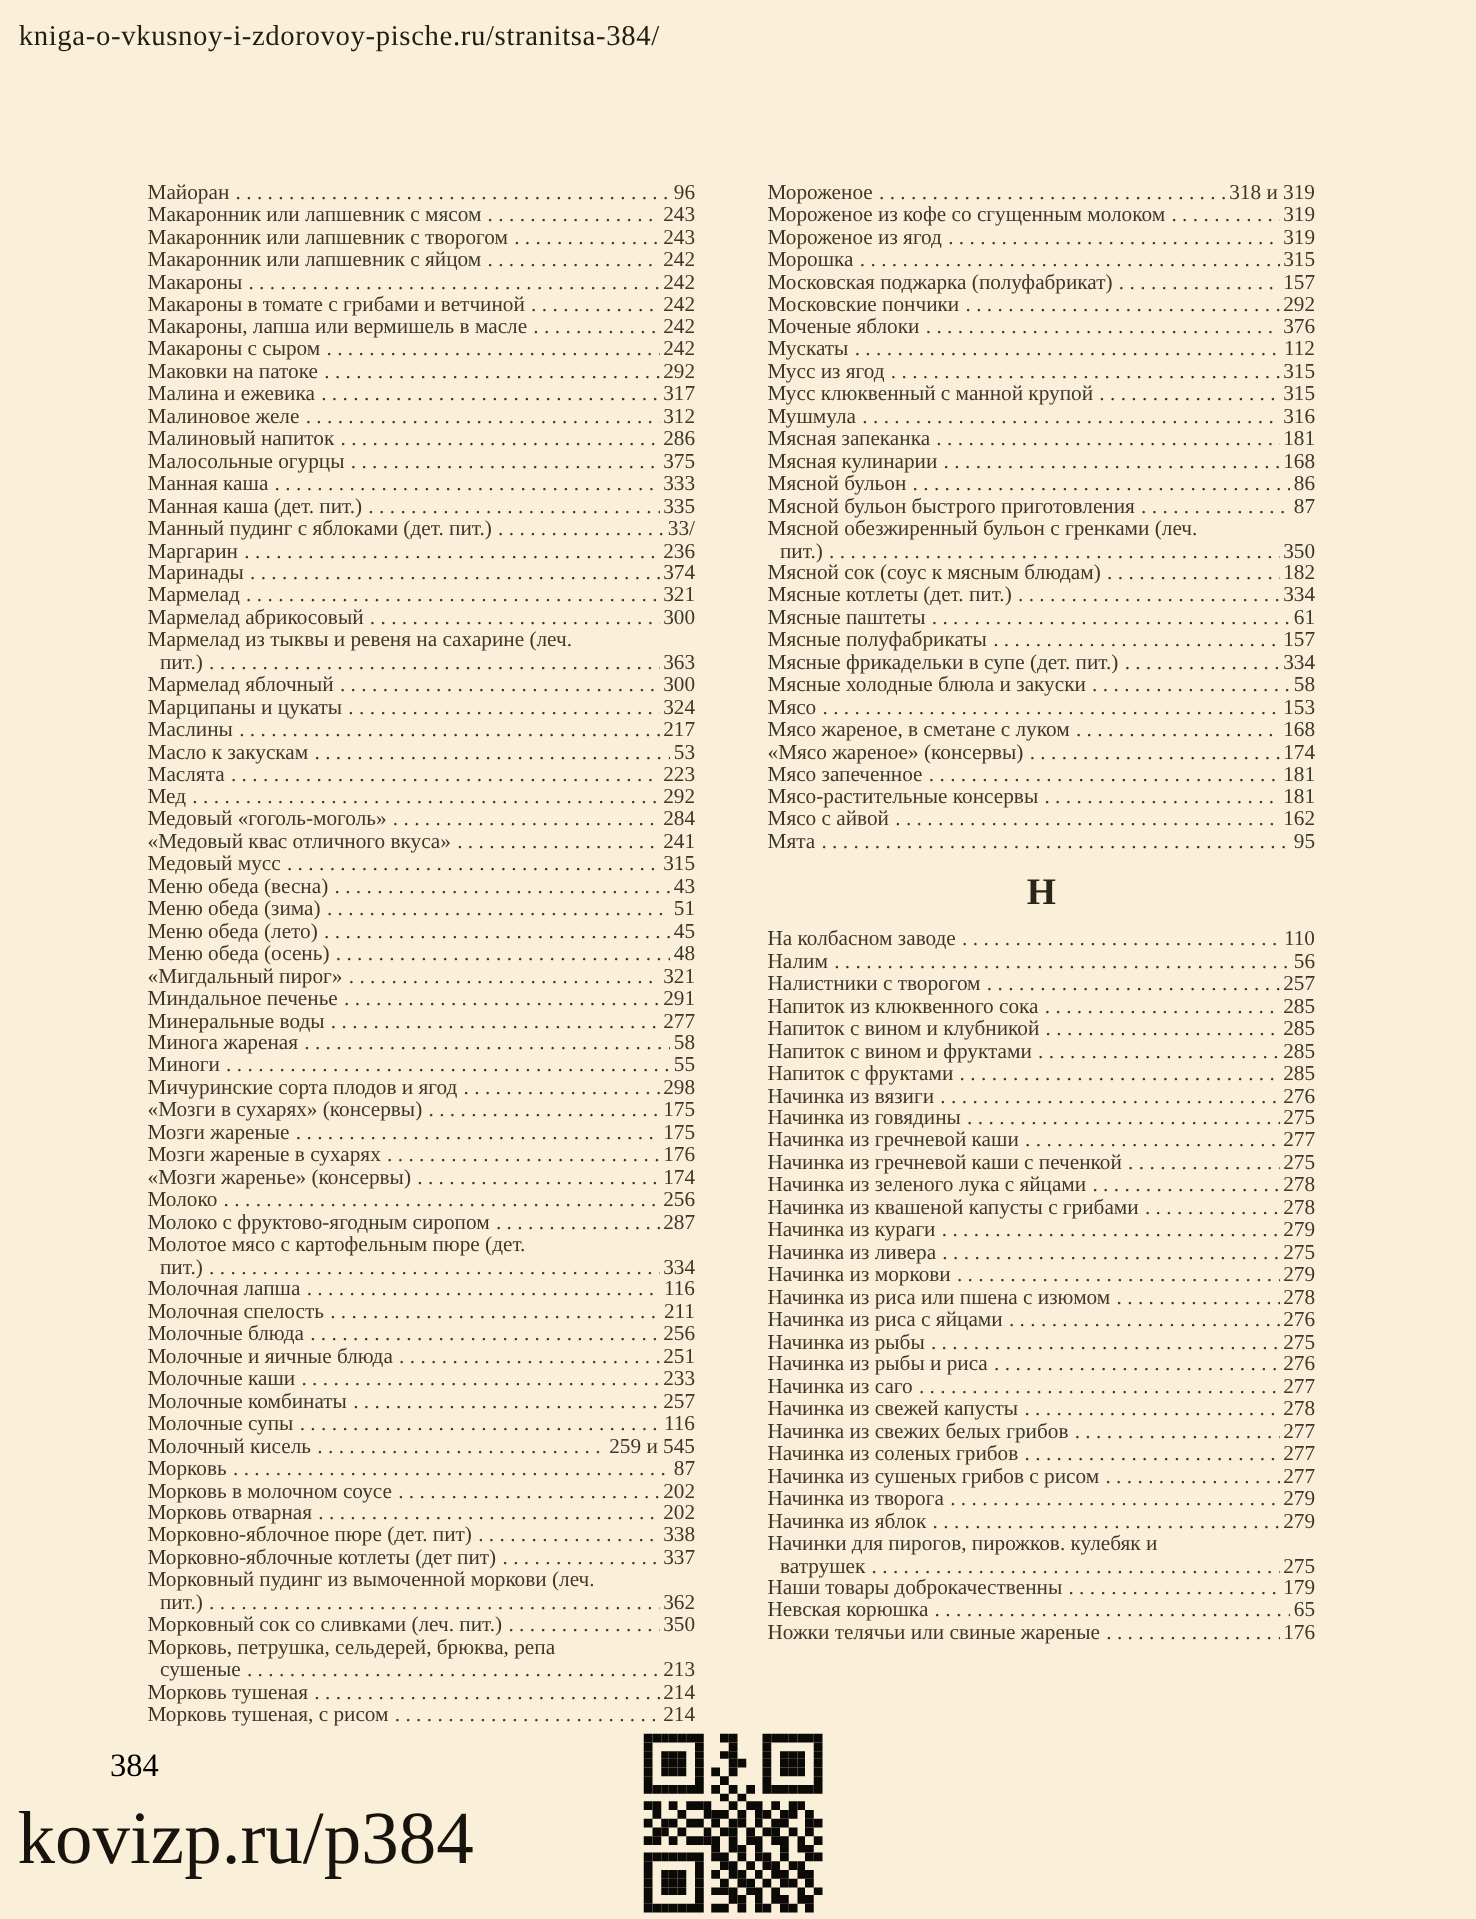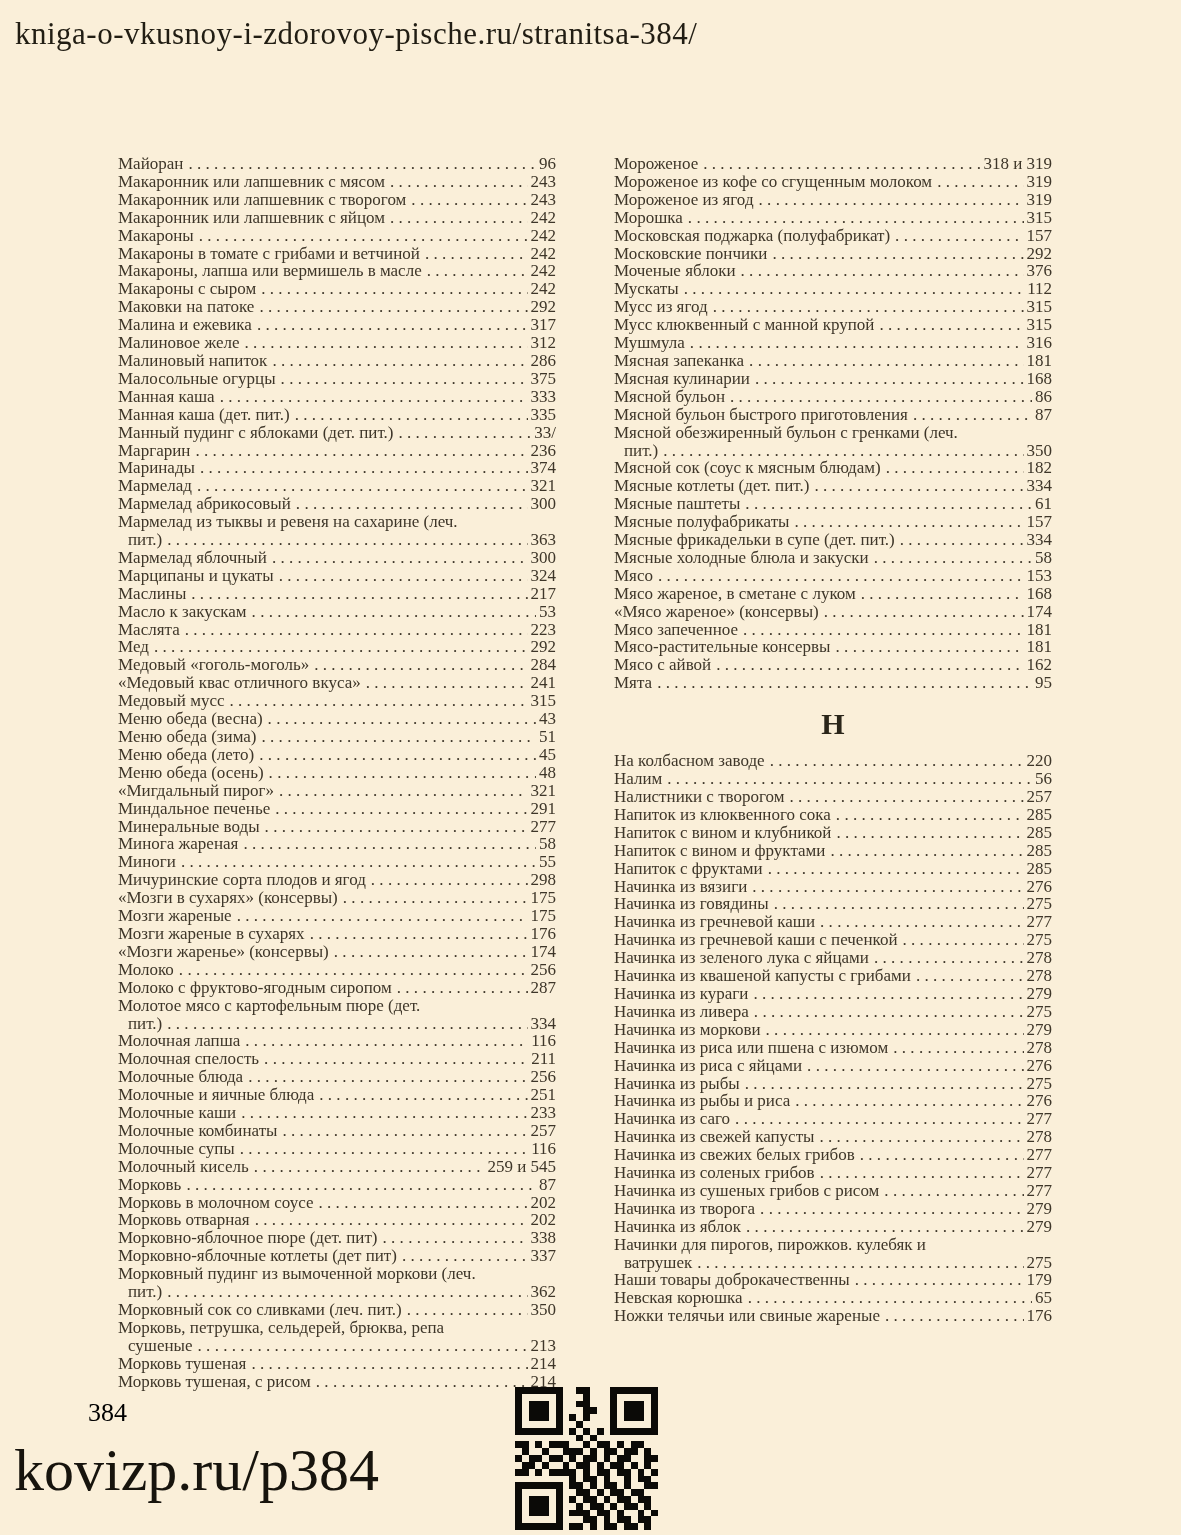--- a/index.html
+++ b/index.html
@@ -12,27 +12,27 @@
     width: 1181px;
     height: 1535px;
     background: #FAEFD9;
     font-family: "Liberation Serif", "DejaVu Serif", serif;
     overflow: hidden;
   }
   .url-text {
     position: absolute;
     left: 15px;
     top: 16px;
-    font-size: 31px;
+    font-size: 23px;
     color: #211D13;
     letter-spacing: 0.5px;
   }
   .col {
     position: absolute;
-    top: 155px;
+    top: 145px;
     width: 438px;
   }
   #col-left  { left: 118px; }
   #col-right { left: 614px; }
   .row {
     display: flex;
     align-items: baseline;
     font-size: 17px;
     line-height: 17.9px;
     color: #3E3629;
@@ -577,21 +577,21 @@
       </div>
       <div class="row">
         <span class="label">Мята</span>
         <span class="dots"></span>
         <span class="pg">95</span>
       </div>
       <div class="section-header">Н</div>
       <div class="row">
         <span class="label">На колбасном заводе</span>
         <span class="dots"></span>
-        <span class="pg">220</span>
+        <span class="pg">110</span>
       </div>
       <div class="row">
         <span class="label">Налим</span>
         <span class="dots"></span>
         <span class="pg">56</span>
       </div>
       <div class="row">
         <span class="label">Налистники с творогом</span>
         <span class="dots"></span>
         <span class="pg">257</span>

